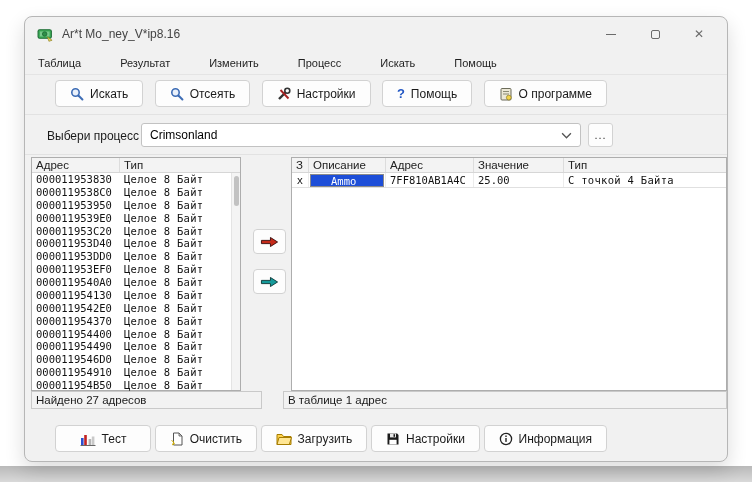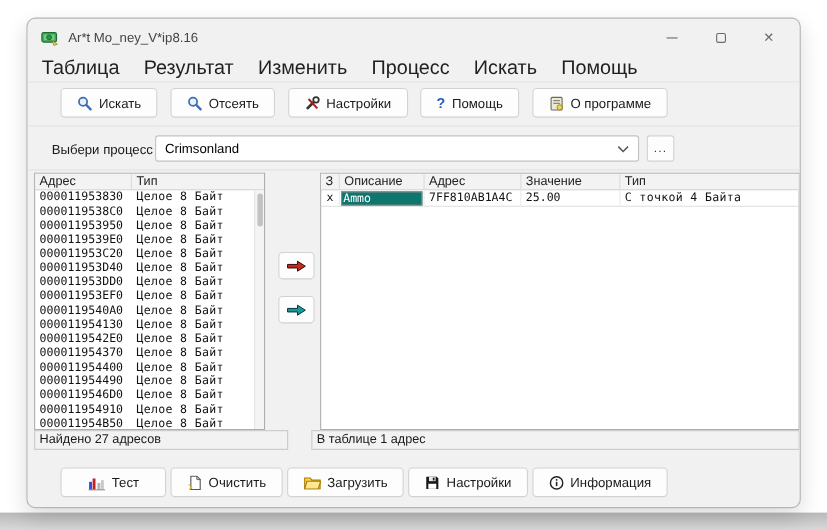--- a/index.html
+++ b/index.html
@@ -12,22 +12,22 @@
             box-shadow:0 8px 20px rgba(0,0,0,.14); overflow:hidden; }
   
   .titlebar { position:absolute; left:0; top:0; width:100%; height:34px; display:flex; align-items:center; padding-left:12px; }
   .titlebar .app-ico { width:17px; height:17px; margin-right:8px; flex:none; }
   .title-text { font-size:12px; color:#444; }
   .win-controls { position:absolute; right:6px; top:0; height:34px; display:flex; }
   .win-btn { width:44px; height:34px; display:flex; align-items:center; justify-content:center; color:#6b6b6b; font-size:12px; }
   .min-glyph { display:block; width:10px; height:0; border-top:1px solid #6b6b6b; }
   .max-glyph { display:block; width:9px; height:9px; border:1px solid #6b6b6b; border-radius:2px; }
   
-  .menubar { position:absolute; left:0; top:34px; width:100%; height:24px; display:flex; gap:22px;
-             align-items:flex-start; padding-left:13px; font-size:18px; color:#1f1f1f;
+  .menubar { position:absolute; left:0; top:34px; width:100%; height:24px; display:flex; gap:39px;
+             align-items:center; padding-left:13px; font-size:11px; color:#1f1f1f;
              border-bottom:1px solid #e4e4e4; }
   .menu-item { cursor:default; }
   
   .btn { height:27px; background:#fdfdfd; border:1px solid #d2d2d2; border-radius:4px;
          display:flex; align-items:center; justify-content:center; gap:6px;
          font-size:12px; color:#1a1a1a; padding:0 14px; }
   .toolbar-row { position:absolute; left:30px; top:63px; width:552px; display:flex; justify-content:space-between; }
   .sep { position:absolute; left:0; width:100%; border-top:1px solid #e2e2e2; }
   
   .process-label { position:absolute; left:22px; top:112px; font-size:12px; color:#1a1a1a; }
@@ -54,21 +54,21 @@
   .scrollthumb { position:absolute; left:1.5px; top:3px; width:5px; height:30px; background:#c2c2c2; border-radius:3px; }
   
   .rrow { display:flex; height:15px; font-size:10.5px; line-height:15px; color:#111;
           border-bottom:1px solid #e0e0e0; }
   .rrow > div { border-right:1px solid #ececec; overflow:hidden; white-space:nowrap; }
   .rc-freeze { width:17px; text-align:center; }
   .rc-desc   { width:77px; padding:1px 1px; }
   .rc-addr   { width:88px; padding-left:4px; }
   .rc-val    { width:90px; padding-left:4px; }
   .rc-type   { flex:1; padding-left:4px; border-right:none !important; letter-spacing:0.3px; }
-  .sel-box { display:block; height:13px; line-height:13px; background:#0f766e; color:#fff; padding:0 1px;
+  .sel-box { display:block; height:13px; line-height:13px; background:#1d4ed8; color:#fff; padding:0 20px;
              border:1px solid #8a8a8a; font-size:10.5px; }
   .h-freeze { width:17px; }
   .h-desc { width:77px; }
   .h-addr { width:88px; }
   .h-val { width:90px; }
   .h-type { flex:1; }
   
   .statusbar { position:absolute; top:374px; height:18px; background:#f2f2f2; border:1px solid #c9c9c9;
                font-size:11.5px; color:#1a1a1a; line-height:16px; padding-left:4px; }
   .status-left { left:6px; width:231px; }

